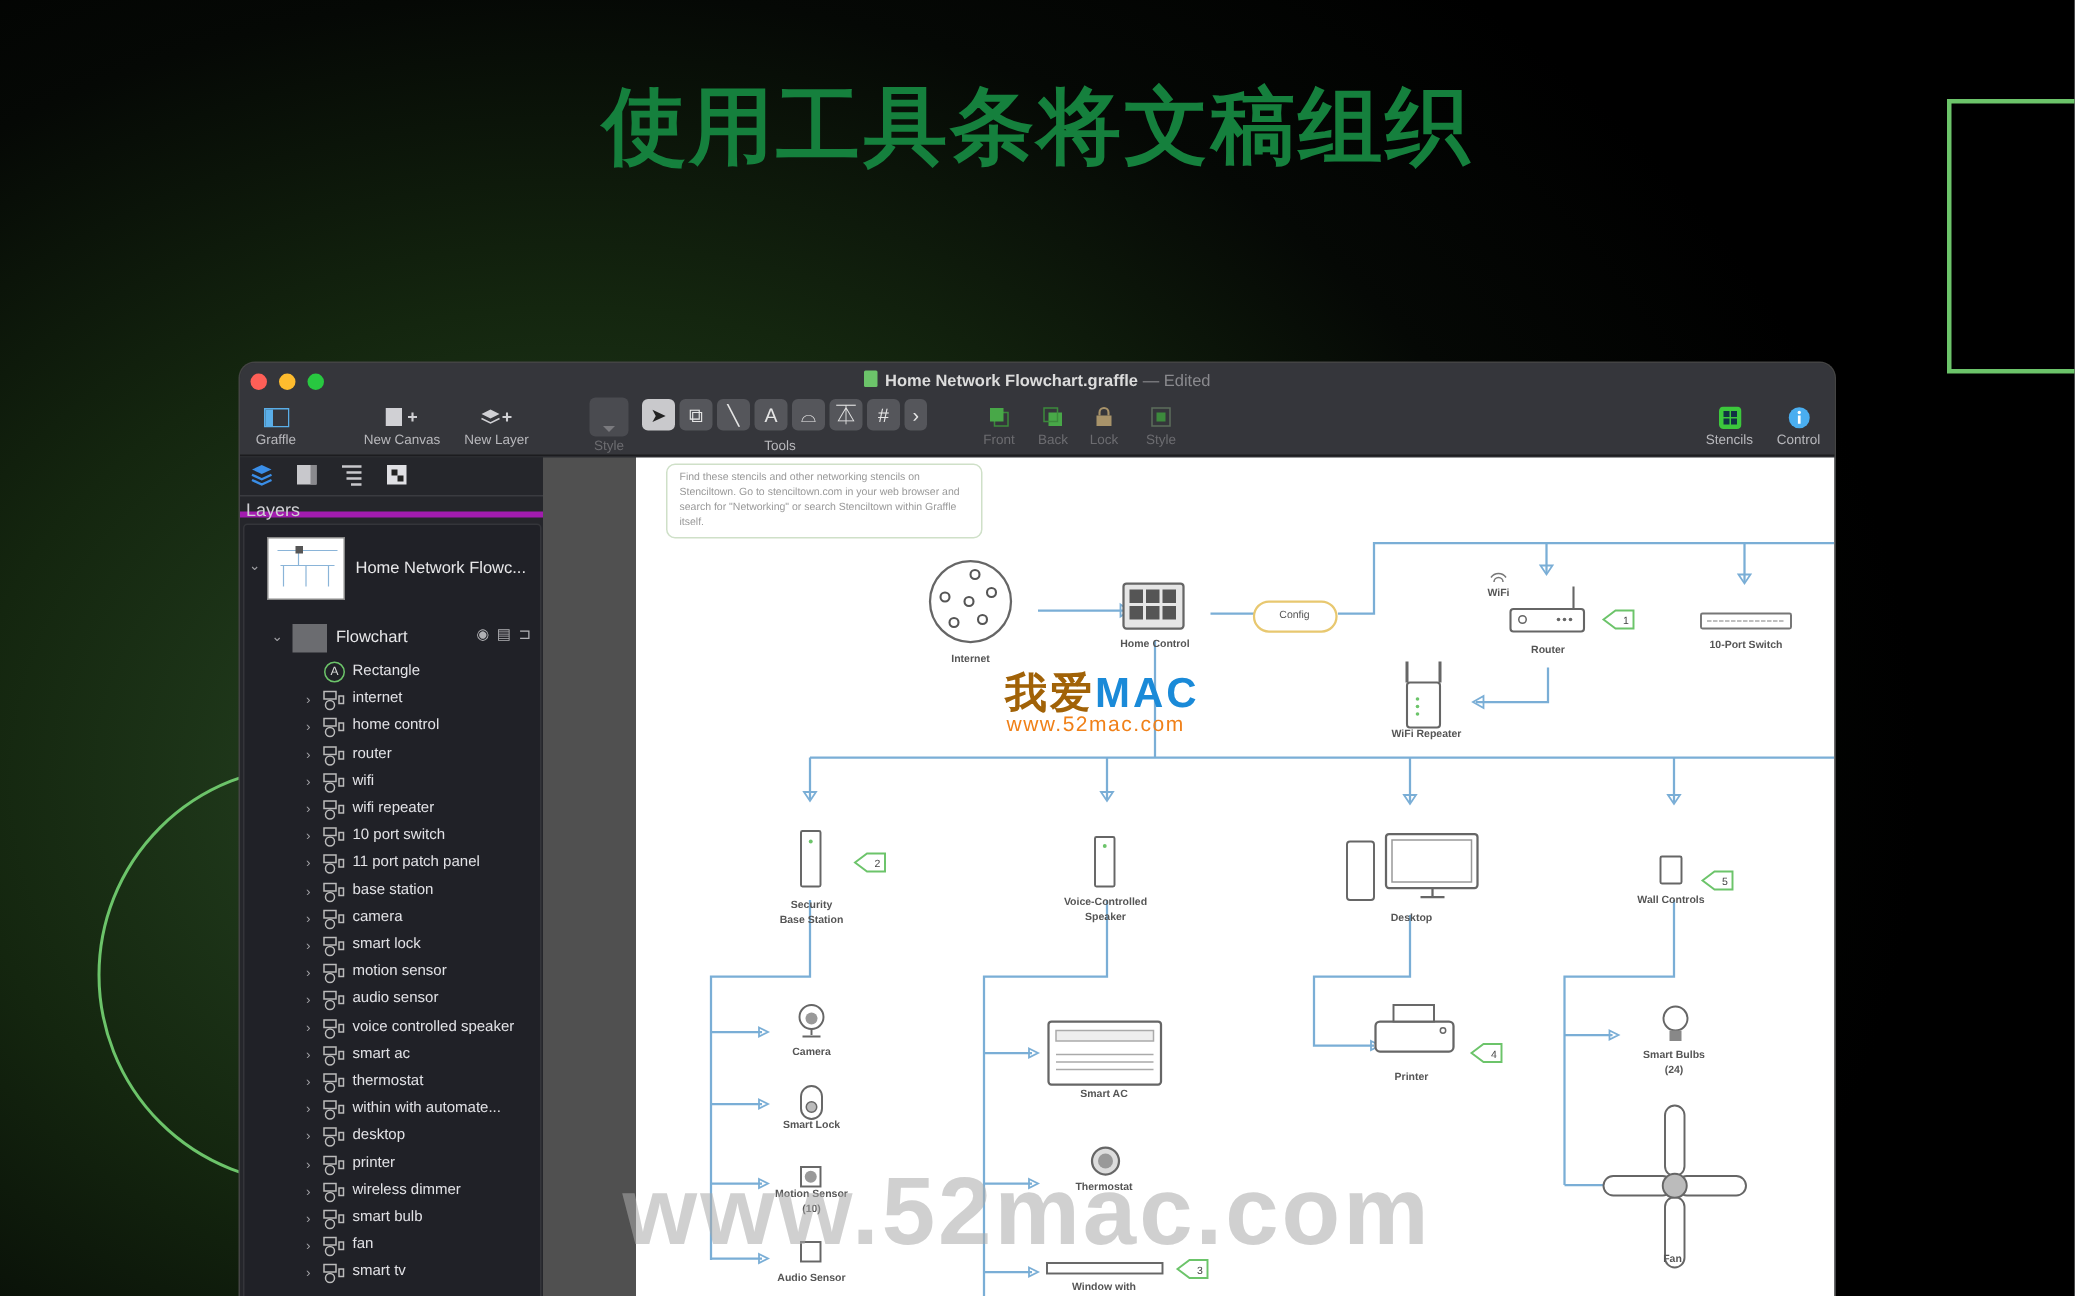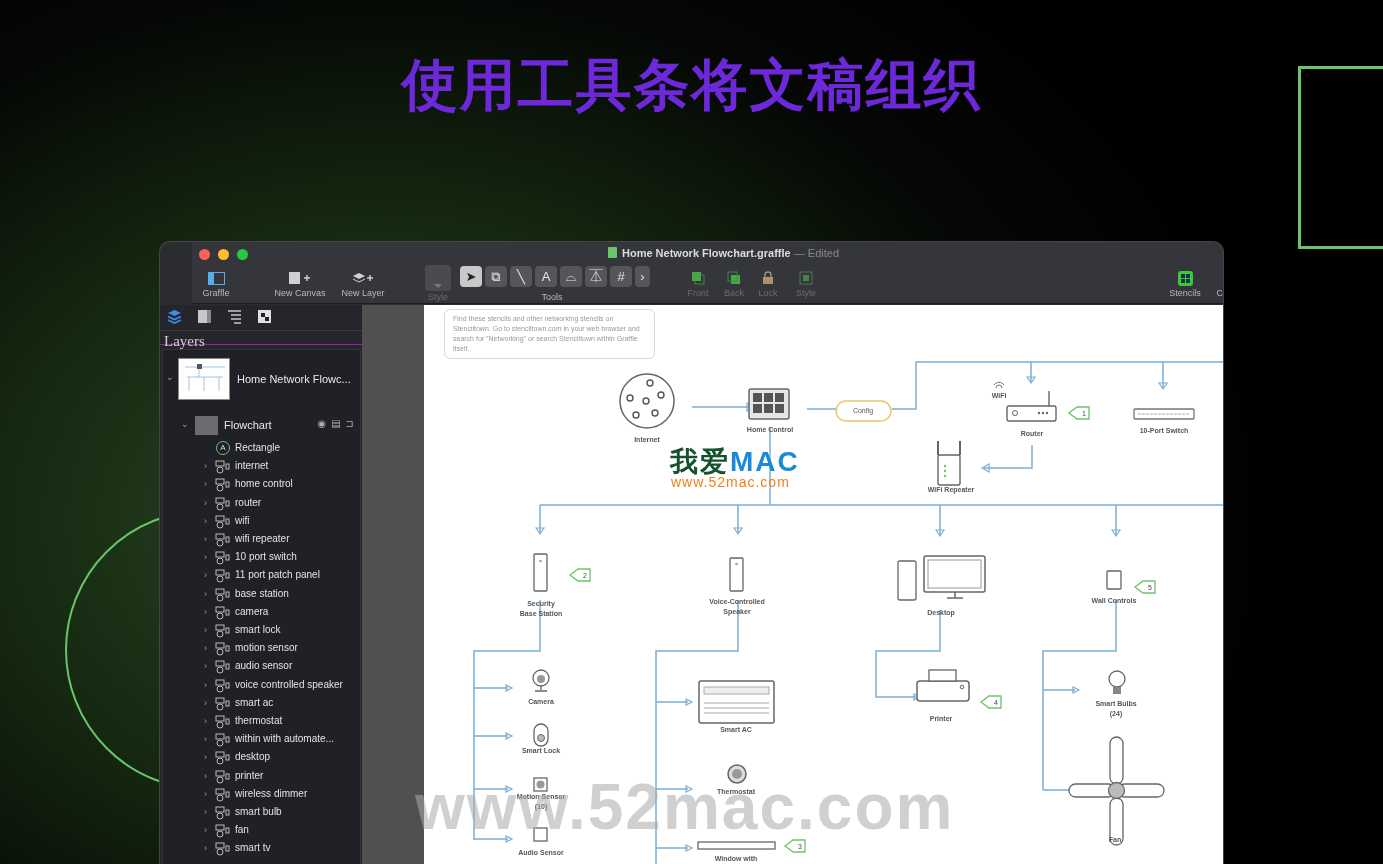--- a/index.html
+++ b/index.html
@@ -6,39 +6,39 @@
   html, body { width: 1383px; height: 864px; overflow: hidden; }
   body {
     position: relative;
     font-family: "Liberation Sans", "DejaVu Sans", sans-serif;
     background: radial-gradient(ellipse 900px 700px at 380px 520px, #2a4a26 0%, #14260f 45%, #050805 75%, #000 100%);
     color: #fff;
   }
   .hero-title {
     position: absolute; left: 0; top: 52px; width: 1383px;
     text-align: center; font-size: 56px; line-height: 66px; font-weight: bold;
-    color: #6d28d9; letter-spacing: 2px;
+    color: #15803d; letter-spacing: 2px;
     font-family: "DejaVu Sans", sans-serif;
   }
   .deco-circle {
     position: absolute; left: 65px; top: 510px; width: 280px; height: 280px;
     border: 2px solid #6cc46a; border-radius: 50%;
   }
   .deco-rect {
     position: absolute; left: 1298px; top: 66px; width: 120px; height: 183px;
     border: 3px solid #6cc46a;
   }
   .window {
     position: absolute; left: 160px; top: 242px; width: 1063px; height: 640px;
     background: #2b2c30; border-radius: 10px 10px 0 0; overflow: hidden;
     box-shadow: 0 0 0 1px #444;
   }
   .titlebar {
     position: absolute; left: 0; top: 0; width: 100%; height: 62px;
-    background: #35363b; border-bottom: 1px solid #1c1c1f; margin-left: 32px;
+    background: #35363b; border-bottom: 1px solid #1c1c1f;
   }
   .traffic { position: absolute; top: 7px; left: 7px; display: flex; gap: 8px; }
   .traffic span { width: 11px; height: 11px; border-radius: 50%; display: block; }
   .t-red { background: #fe5f57; } .t-yel { background: #febc2e; } .t-grn { background: #28c840; }
   .win-title {
     position: absolute; top: 5px; left: 0; width: 100%; text-align: center;
     font-size: 11px; color: #dcdcdc; font-weight: bold;
   }
   .win-title .doc-icon { display: inline-block; width: 9px; height: 11px; background: #6cc46a; border-radius: 1px; vertical-align: -1px; margin-right: 5px; }
   .win-title .edited { color: #8a8a8e; font-weight: normal; }
@@ -53,21 +53,21 @@
   .tool-btn.active { background: #c9c9cc; color: #222; }
   .tool-btn.small { width: 15px; }
   .style-well { position: absolute; left: 233px; top: 23px; width: 26px; height: 26px; background: #4a4b50; border-radius: 4px; }
   .style-well::after { content: ""; position: absolute; left: 9px; bottom: 3px; border-left: 4px solid transparent; border-right: 4px solid transparent; border-top: 4px solid #7a7a7e; }
 
   .sidebar {
     position: absolute; left: 0; top: 63px; width: 202px; height: 577px; background: #25262b;
   }
   .sb-tabs { height: 26px; display: flex; gap: 14px; padding: 3px 6px; border-bottom: 1px solid #3a3b40; }
   .sb-tabs span { width: 16px; height: 16px; display: flex; align-items: center; justify-content: center; }
-  .sb-label { font-size: 15px; color: #d0d0d4; padding: 2px 4px; height: 14px; border-bottom: 1px solid #a21caf; font-family: Liberation Serif, serif; }
+  .sb-label { font-size: 12px; color: #d0d0d4; padding: 2px 4px; height: 14px; border-bottom: 4px solid #a21caf; }
   .layers { position: absolute; left: 2px; top: 44px; width: 199px; height: 540px; background: #202127; border: 1px solid #34353a; border-radius: 3px; }
   .canvas-row { position: absolute; left: 0; top: 6px; height: 46px; width: 100%; }
   .thumb { position: absolute; left: 15px; top: 2px; width: 52px; height: 42px; background: #fff; border: 1px solid #888; }
   .canvas-name { position: absolute; left: 74px; top: 17px; font-size: 11px; color: #e8e8ea; }
   .chev { position: absolute; font-size: 9px; color: #a0a0a4; }
   .layer-row { position: absolute; left: 0; top: 65px; height: 22px; width: 100%; }
   .layer-thumb { position: absolute; left: 32px; top: 1px; width: 23px; height: 19px; background: #6b6c70; }
   .layer-name { position: absolute; left: 61px; top: 4px; font-size: 11px; color: #e8e8ea; }
   .layer-actions { position: absolute; right: 6px; top: 3px; display: flex; gap: 5px; font-size: 10px; color: #b0b0b4; }
   .obj-row { position: absolute; left: 0; height: 18px; width: 100%; font-size: 10px; color: #e2e2e6; }
@@ -78,21 +78,21 @@
 
   .gutter { position: absolute; left: 202px; top: 63px; width: 62px; height: 577px; background: #505050; }
   .canvas { position: absolute; left: 264px; top: 63px; width: 799px; height: 577px; background: #fff; overflow: hidden; }
   .canvas svg { position: absolute; left: 0; top: 0; }
   .note {
     position: absolute; left: 20px; top: 4px; width: 211px; height: 50px;
     border: 1px solid #cfe0c8; border-radius: 6px; font-size: 7px; color: #999; padding: 4px 8px; line-height: 10px;
   }
   .lbl { position: absolute; font-size: 7px; color: #555; text-align: center; font-weight: bold; transform: translateX(-50%); white-space: nowrap; line-height: 10px; }
   .wm1 { position: absolute; left: 670px; top: 443px; font-size: 28px; font-weight: bold; letter-spacing: 2px; }
-  .wm1 .cn { color: #14532d; } .wm1 .en { color: #1a8ad8; }
+  .wm1 .cn { color: #a16207; } .wm1 .en { color: #1a8ad8; }
   .wm1-sub { position: absolute; left: 671px; top: 474px; font-size: 14px; color: #f08018; letter-spacing: 1px; }
   .wm2 { position: absolute; left: 415px; top: 770px; font-size: 64px; font-weight: bold; color: rgba(170,170,170,0.55); letter-spacing: 2px; }
 </style>
 </head>
 <body>
 
 <div class="hero-title">
   <div>使用工具条将文稿组织</div>
 </div>
 <div class="deco-circle"></div>

